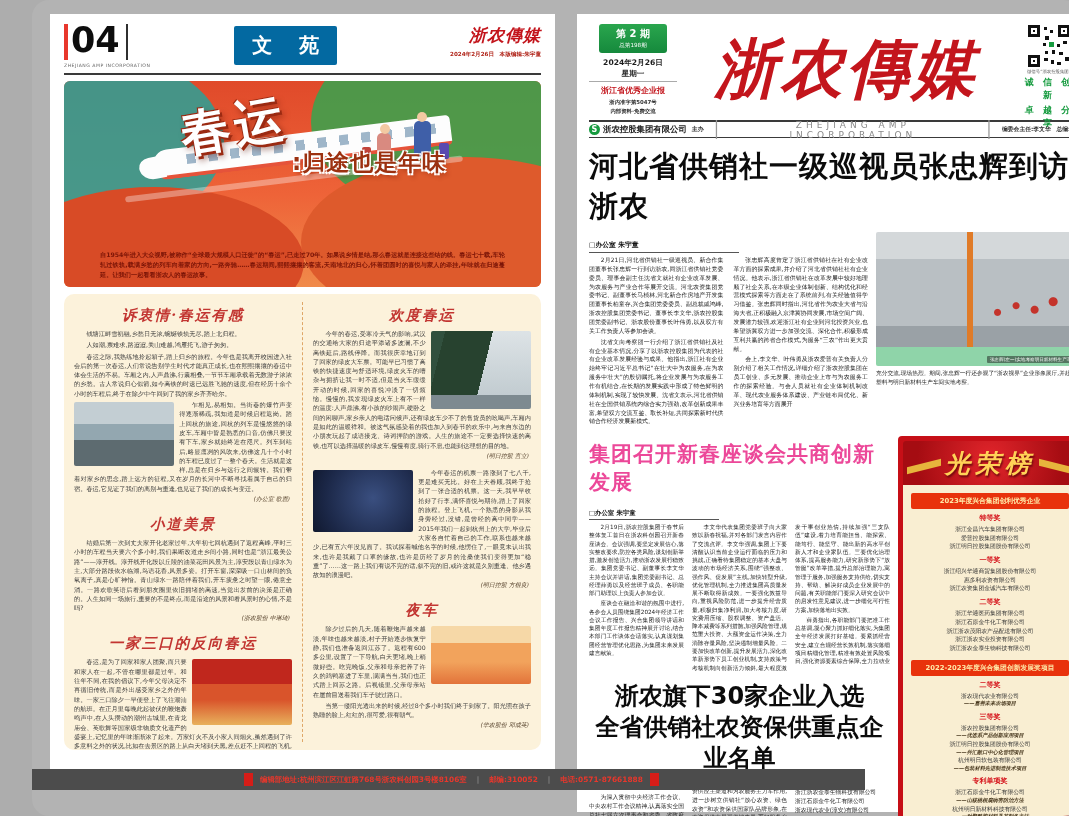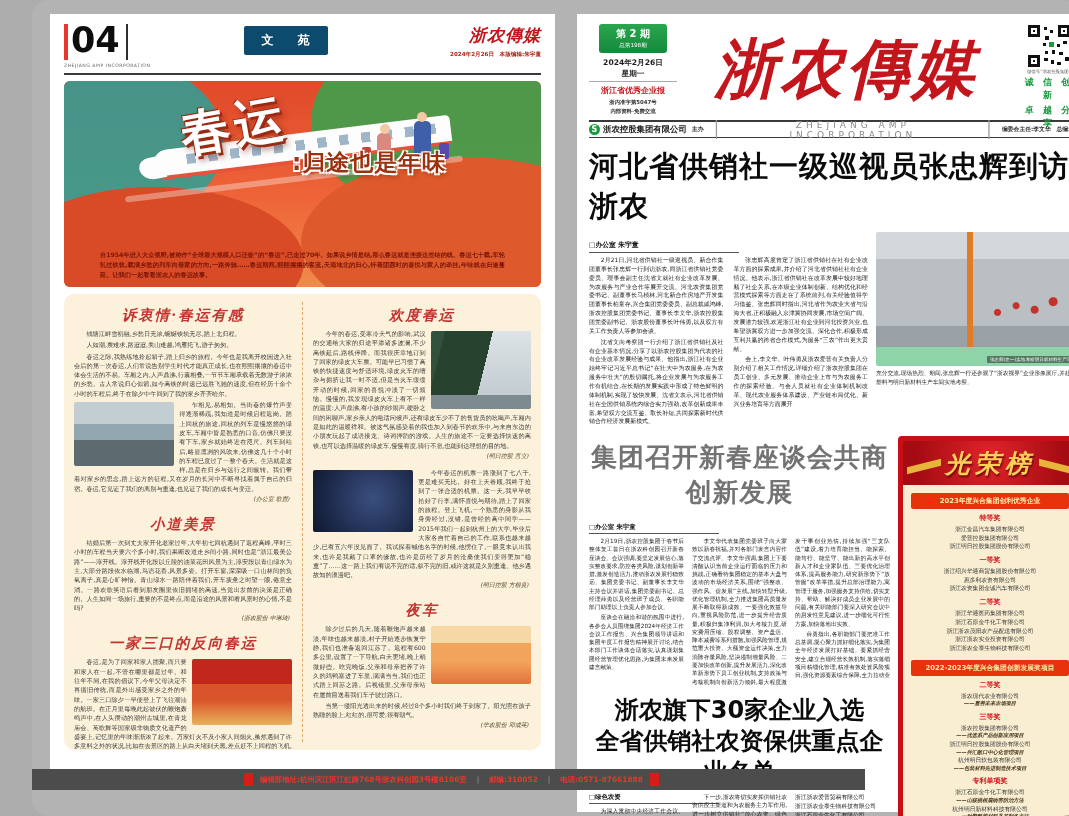--- a/index.html
+++ b/index.html
@@ -12,21 +12,21 @@
 
   
   .lp-header{display:flex;align-items:flex-start;border-bottom:2px solid #3a3a3a;padding-bottom:5px;}
   .pagenum-wrap{display:flex;flex-direction:column;}
   .pagenum-row{display:flex;align-items:flex-start;}
   .red-rule{width:4px;height:36px;background:#e8372c;margin-right:3px;}
   .pagenum{font-size:35px;font-weight:900;line-height:.92;color:#0d0d0d;}
   .vline{width:2px;height:36px;background:#2f2f2f;margin-left:6px;}
   .org-en{font-size:4.6px;color:#666;letter-spacing:.5px;margin-top:3px;}
   .lp-center{flex:1;display:flex;justify-content:center;}
-  .section-box{background:#0c4a6e;color:#fff;font-size:12px;font-weight:700;letter-spacing:10px;
+  .section-box{background:#0369a1;color:#fff;font-size:20px;font-weight:700;letter-spacing:10px;
                padding:6px 8px 6px 18px;border-radius:2px;margin-top:2px;}
   .lp-brand{width:120px;text-align:right;}
   .brand-sm{font-family:"DejaVu Serif","Liberation Serif",serif;font-size:17px;font-weight:900;
             font-style:italic;color:#c3151c;letter-spacing:1px;}
   .lp-dateline{font-size:5.6px;color:#b02318;margin-top:4px;font-weight:700;}
 
   .banner{position:relative;margin-top:6px;height:206px;border-radius:6px;overflow:hidden;
           background:linear-gradient(180deg,#e04a2a 0%,#ee6338 55%,#f08a4a 100%);}
   .mtn{position:absolute;border-radius:50%;}
   .mtn-teal{left:-70px;bottom:60px;width:230px;height:170px;background:#2aa198;opacity:.85;}
@@ -127,21 +127,21 @@
         radial-gradient(circle at 59% 60%,#c4332b 0 3px,transparent 4px),
         linear-gradient(0deg,#8fd4a9 0 14%,transparent 14%),
         linear-gradient(90deg,transparent 0 44%,#e07b28 44% 47%,transparent 47%),
         linear-gradient(180deg,#d4d8da 0 20%,#b9bfc3 20% 70%,#9aa1a6 70%);}
   .ph-inner-cap{position:absolute;right:3px;bottom:3px;background:rgba(25,25,25,.5);color:#f3f3f3;
         font-size:4.6px;padding:1px 3px;border-radius:1px;}
   .ph-below{font-size:5.7px;color:#222;margin-top:3px;line-height:1.55;text-align:justify;}
 
   .lower{display:flex;gap:8px;margin-top:4px;height:443px;overflow:hidden;}
   .lower-left{flex:1;min-width:0;}
-  .headline2{font-size:26px;font-weight:900;color:#737373;text-align:center;letter-spacing:1px;margin:4px 0 4px;}
+  .headline2{font-size:21px;font-weight:900;color:#ec4899;letter-spacing:1px;margin:4px 0 4px;}
   .a2-cols{column-count:3;column-gap:8px;font-size:5.7px;line-height:1.45;color:#222;text-align:justify;
         height:150px;overflow:hidden;}
   .a2-cols p{margin:0 0 2px;text-indent:2em;}
   .byline-sm{font-size:6.4px;font-weight:900;color:#111;border-bottom:1px solid #555;display:inline-block;
         padding-bottom:1px;margin-bottom:3px;width:130px;}
   .headline3{font-size:24px;font-weight:900;color:#0b0b0b;text-align:center;line-height:1.3;margin:8px 0 4px;}
   .article3{display:flex;gap:8px;font-size:5.8px;line-height:1.5;color:#222;height:186px;overflow:hidden;}
   .a3-col{flex:1;min-width:0;text-align:justify;}
   .a3-col p{margin:0 0 2px;text-indent:2em;}
   .co-list div{line-height:1.6;white-space:nowrap;overflow:hidden;}

